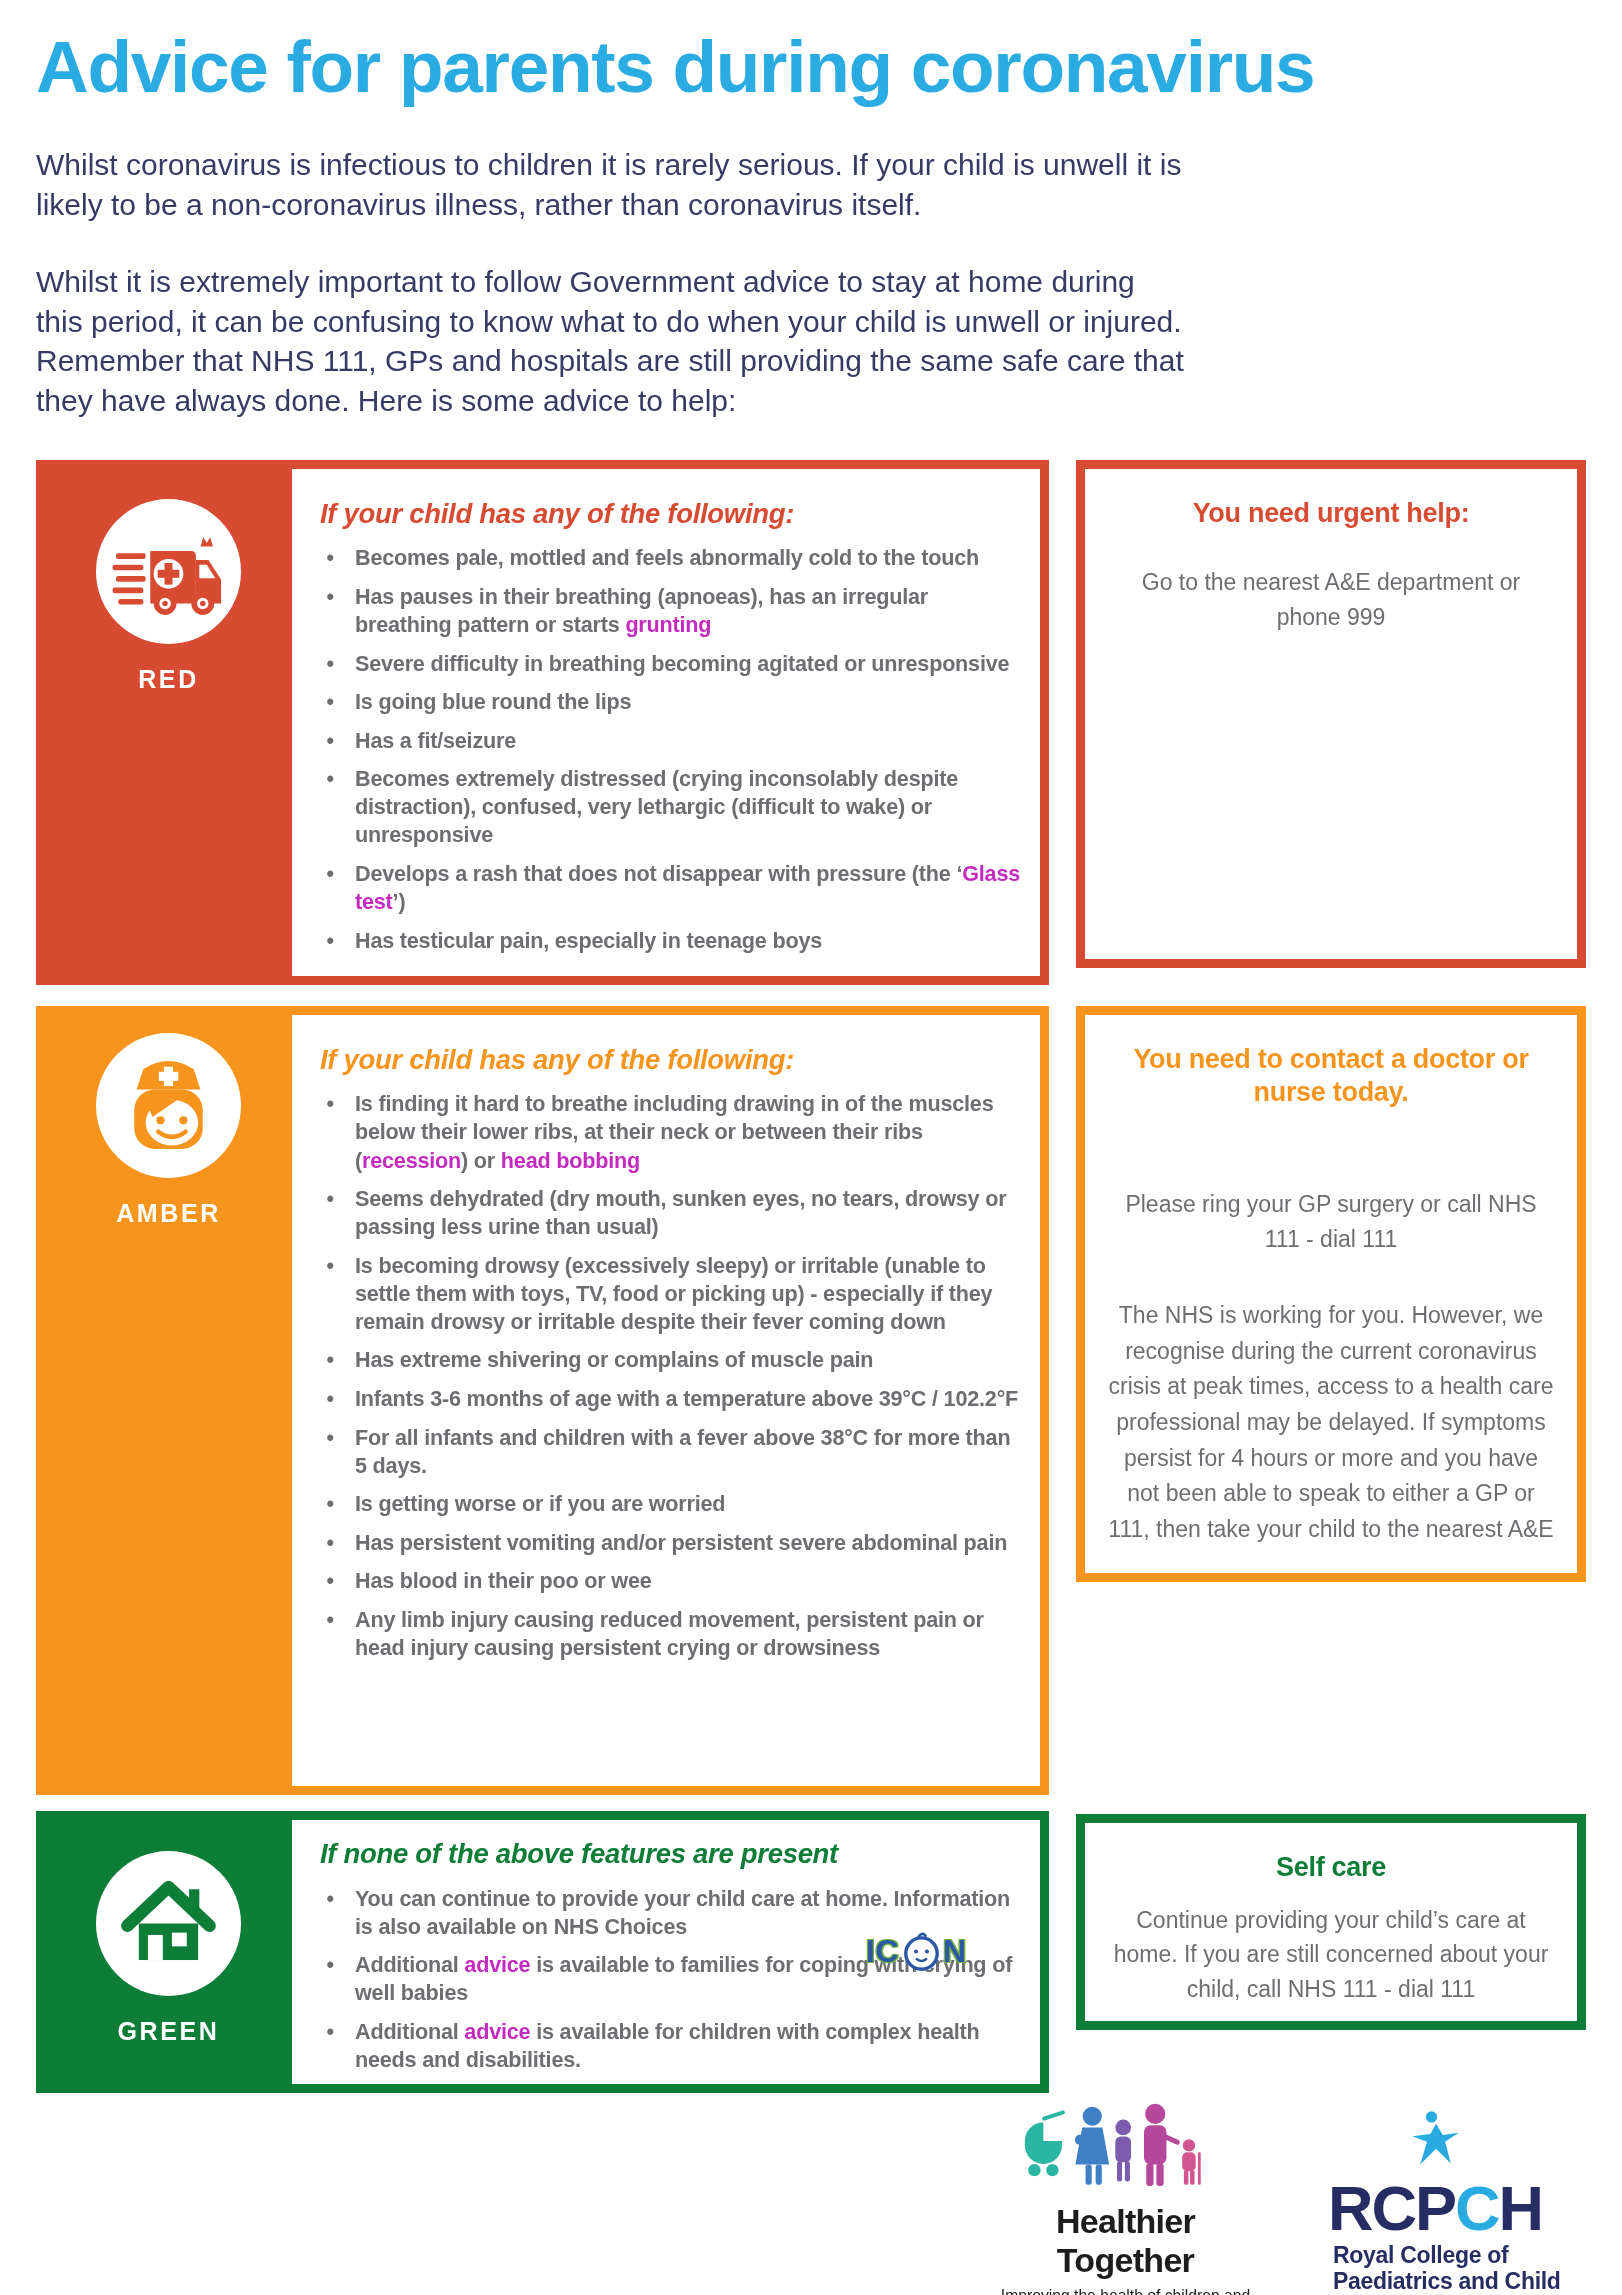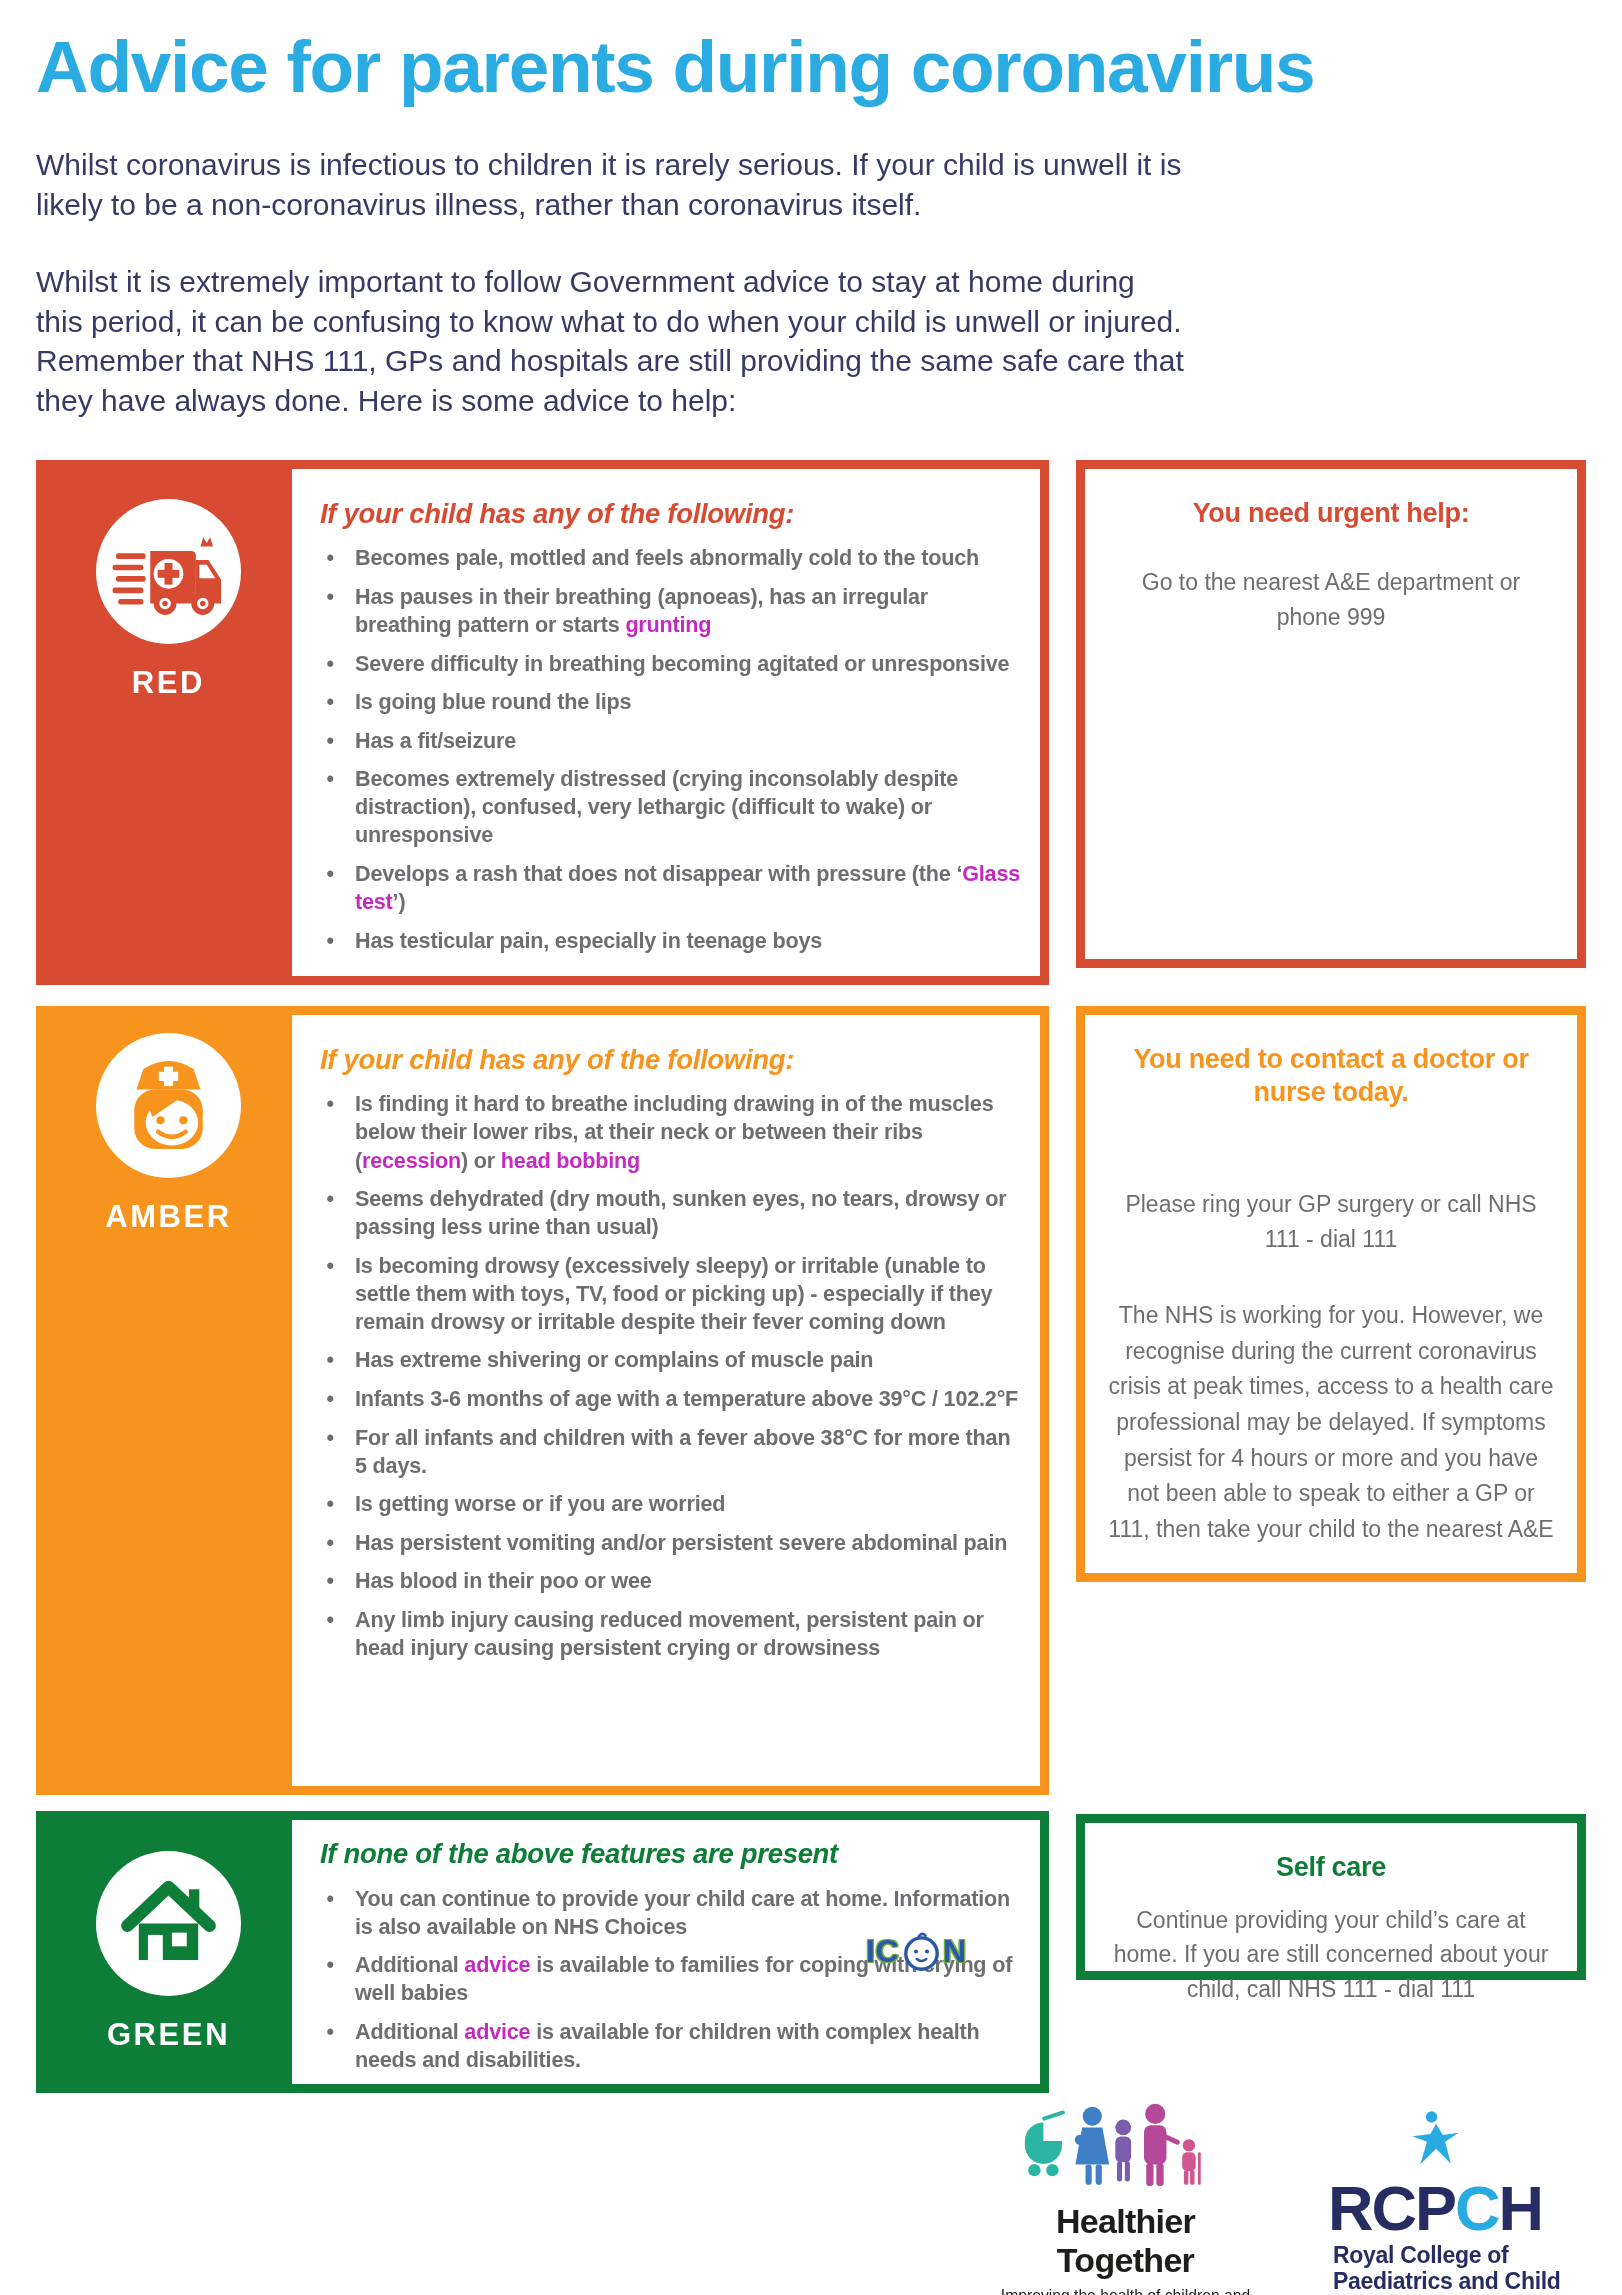--- a/index.html
+++ b/index.html
@@ -31,36 +31,36 @@
   }
   .row-red  { --c:#d84b33; }
   .row-amber{ --c:#f7941d; }
   .row-green{ --c:#0d7d38; }
 
   .row-red  .main-box{ top:460px;  height:525px; }
   .row-red  .side-box{ top:460px;  height:508px; }
   .row-amber .main-box{ top:1006px; height:789px; }
   .row-amber .side-box{ top:1006px; height:576px; }
   .row-green .main-box{ top:1811px; height:282px; }
-  .row-green .side-box{ top:1814px; height:166px; }
+  .row-green .side-box{ top:1814px; height:216px; }
 
   .strip{
     position:absolute; left:0; top:0; bottom:0; width:247px; background:var(--c);
     display:flex; flex-direction:column; align-items:center;
   }
   .row-red   .strip{ padding-top:30px; }
   .row-amber .strip{ padding-top:18.3px; }
   .row-green .strip{ padding-top:31px; }
   .icon-circle{
     width:145px; height:145px; border-radius:50%; background:#ffffff;
     display:flex; align-items:center; justify-content:center;
   }
   .icon-circle svg{ width:137px; height:137px; }
   .strip-label{
-    margin-top:21px; color:#ffffff; font-weight:bold; font-size:31px; letter-spacing:2.6px;
+    margin-top:21px; color:#ffffff; font-weight:bold; font-size:25px; letter-spacing:2.6px;
   }
 
   .content{ position:absolute; left:275px; right:17px; }
   .row-red   .content{ top:29px; }
   .row-amber .content{ top:29px; }
   .row-green .content{ top:18.3px; }
   .content h2{
     font-size:27.5px; font-weight:bold; color:var(--c); letter-spacing:-0.3px; margin-bottom:14.4px;font-style:italic;
   }
   .content ul{ list-style:none; }

